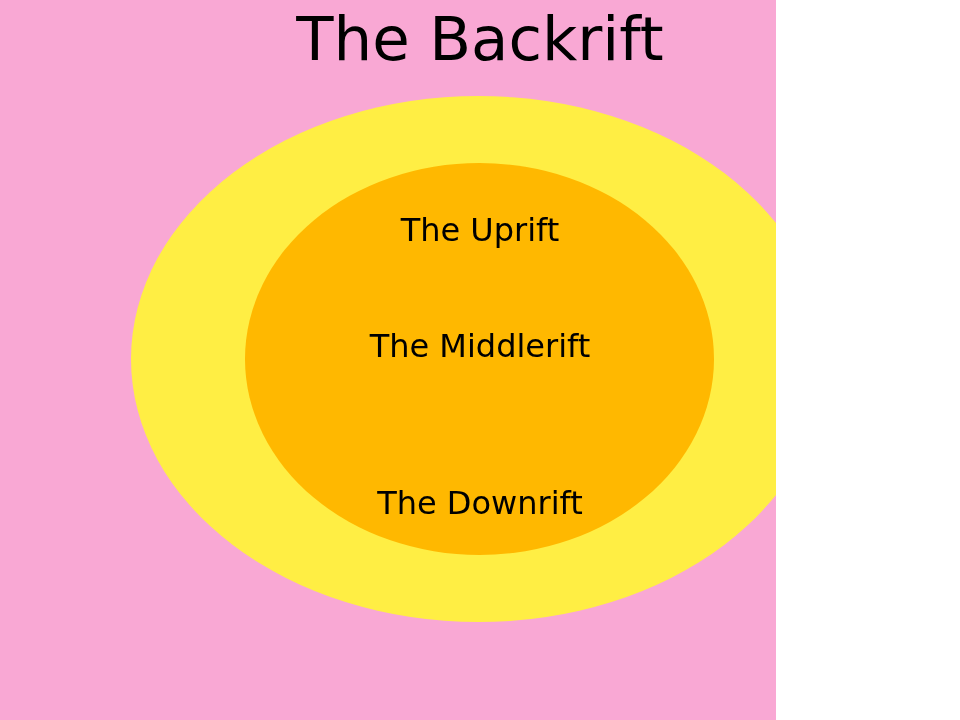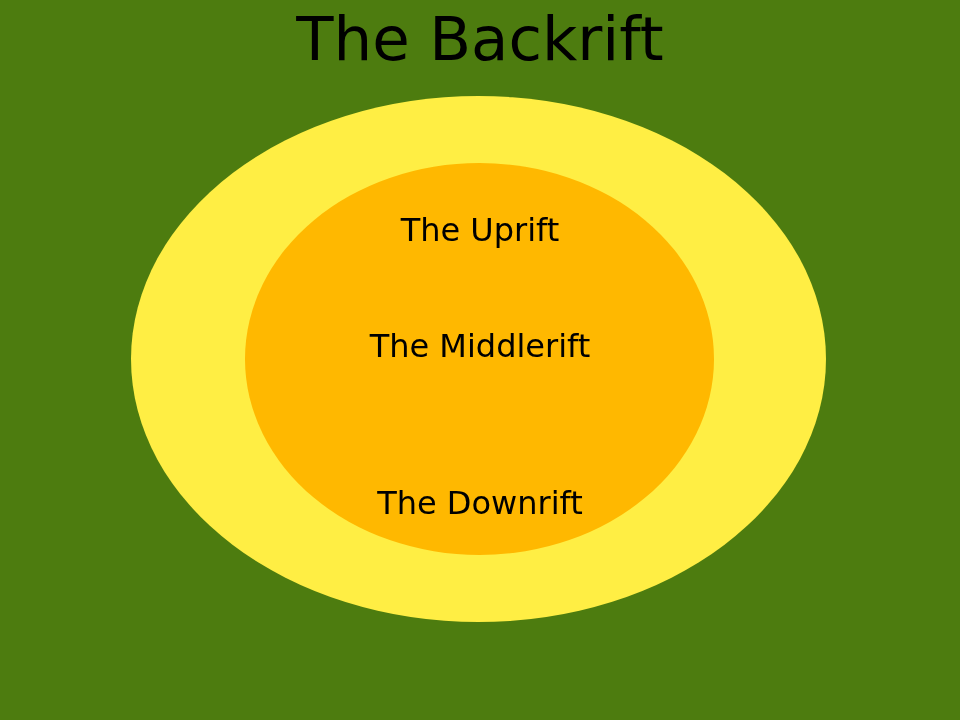--- a/index.html
+++ b/index.html
@@ -7,24 +7,24 @@
     margin: 0;
     padding: 0;
     background: #ffffff;
   }
   body {
     font-family: "DejaVu Sans", "Liberation Sans", sans-serif;
   }
 
   #slide {
     position: relative;
-    width: 960px;
+    width: 776px;
     height: 720px;
     overflow: hidden;
-    background: #4d7c0f;
+    background: #f9a8d4;
     text-decoration: underline;
   }
 
   
   #slide-title {
     position: absolute;
     left: 0;
     top: 0;
     width: 960px;
     height: 78px;

